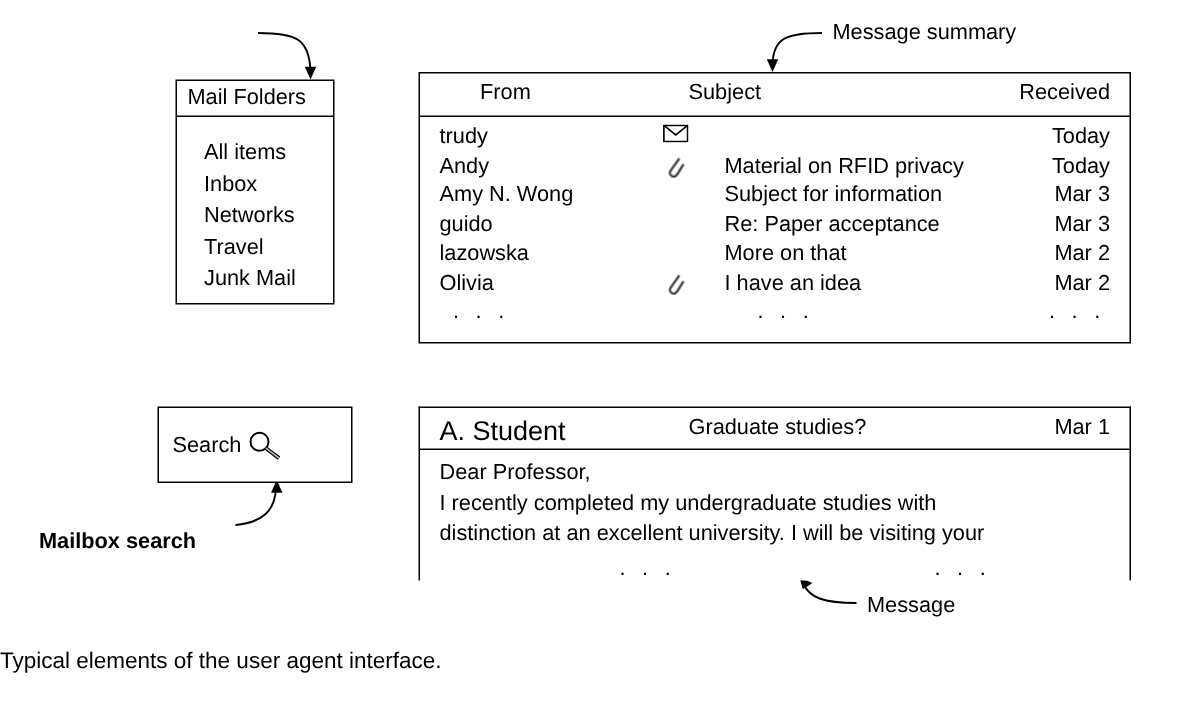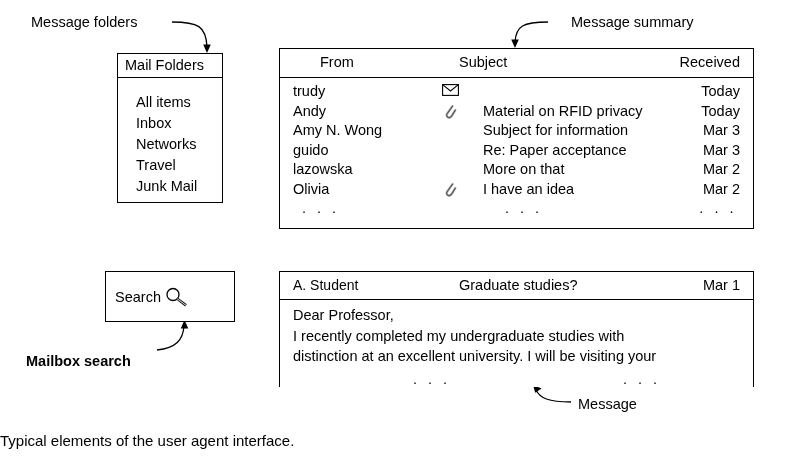--- a/index.html
+++ b/index.html
@@ -123,21 +123,21 @@
     border-bottom: none;
     background: #fff;
     box-sizing: border-box;
     height: 116px;
   }
   #message-header {
     border-bottom: 1px solid #000;
     height: 27px;
     position: relative;
   }
-  #msg-from { position: absolute; left: 13px; top: 5px; font-size: 14px; }
+  #msg-from { position: absolute; left: 13px; top: 5px; font-size: 18px; }
   #msg-subject { position: absolute; left: 179px; top: 5px; font-size: 14.5px; }
   #msg-received { position: absolute; right: 13px; top: 5px; font-size: 14.5px; }
   #message-body { padding: 5px 0 0 13px; }
   .body-line { font-size: 14.5px; line-height: 20.5px; white-space: nowrap; }
   #message-dots { position: relative; height: 22px; margin-top: 4px; }
   #mdots-1 { position: absolute; left: 120px; font-size: 14.5px; letter-spacing: 3.5px; }
   #mdots-2 { position: absolute; left: 330px; font-size: 14.5px; letter-spacing: 3.5px; }
 
   
   #caption {
@@ -153,23 +153,22 @@
     left: 0; top: 0;
     width: 795px; height: 467px;
     pointer-events: none;
   }
 </style>
 </head>
 <body>
 
 <div id="stage">
 
-  <div class="abs annot" style="left:31px; top:14px;">Message folders</div>
-
-  <div class="abs annot" style="left:555px; top:14px;margin-left:16px;">Message summary</div>
+
+  <div class="abs annot" style="left:555px; top:14px;">Message summary</div>
 
   <div class="abs annot" style="left:26px; top:353px;font-weight:bold;">Mailbox search</div>
 
   <div class="abs annot" style="left:578px; top:396px;">Message</div>
 
   <svg class="overlay" viewBox="0 0 795 467">
 
     <path d="M172,22 C198,22 206,26 207,47" fill="none" stroke="#000" stroke-width="1.3"></path>
     <polygon points="207,53 203.2,44.5 210.8,44.5" fill="#000"></polygon>
 

